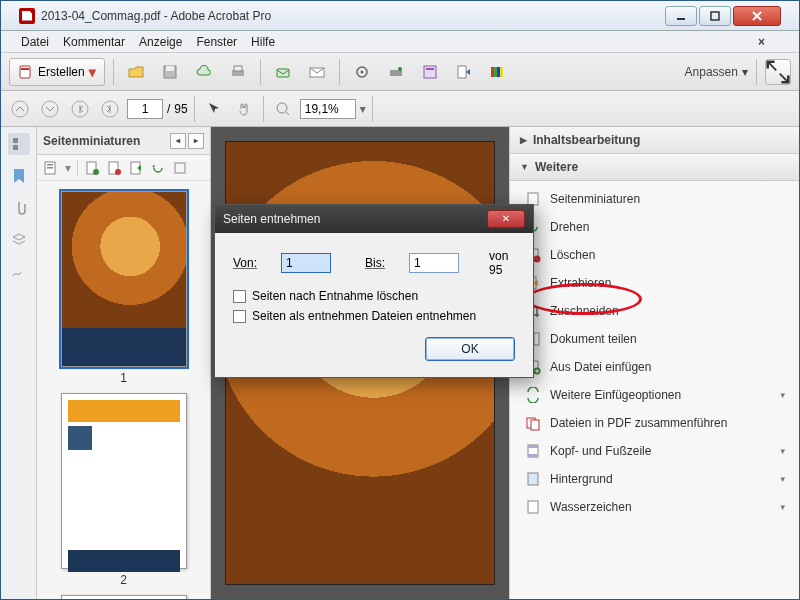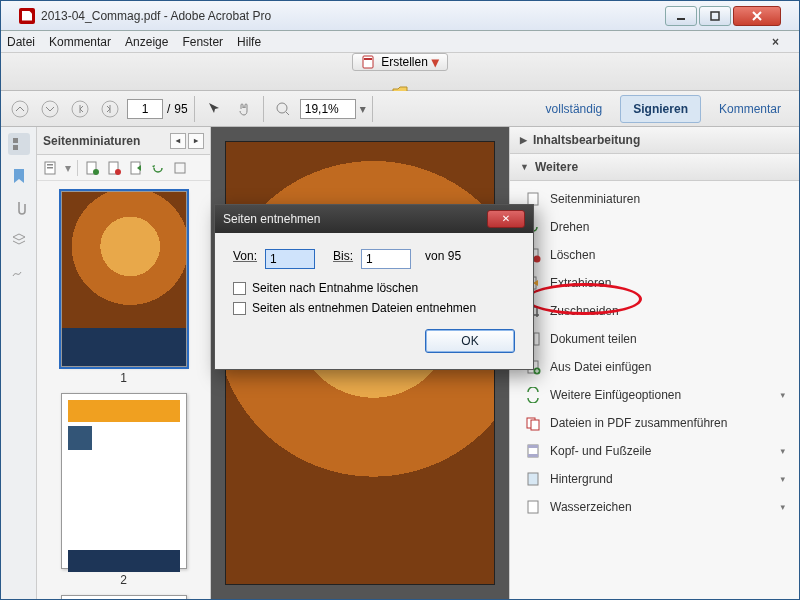--- a/index.html
+++ b/index.html
@@ -8,26 +8,26 @@
   
   .titlebar { height:30px; background:linear-gradient(#f3f6fb,#dfe7f3); display:flex; align-items:center; padding:0 18px; border-bottom:1px solid #9aa; }
   .titlebar .app-icon { width:16px; height:16px; background:#b30000; border-radius:2px; margin-right:6px; position:relative; }
   .titlebar .app-icon::after { content:""; position:absolute; left:3px; top:3px; width:10px; height:10px; background:#fff; clip-path:polygon(0 0,70% 0,100% 30%,100% 100%,0 100%); }
   .titlebar .title { flex:1; color:#333; }
   .tb-btn { width:32px; height:20px; margin-left:2px; border:1px solid #8aa; border-radius:3px; background:linear-gradient(#f8fafd,#d5e0ee); display:flex; align-items:center; justify-content:center; }
   .tb-btn.close { width:48px; background:linear-gradient(#e97c6f,#c9402f); border-color:#9b2c20; color:#fff; font-weight:bold; }
   .tb-btn svg { width:12px; height:12px; }
 
   
-  .menubar { height:22px; background:#eef0f3; display:flex; align-items:center; padding:0 6px; border-bottom:1px solid #ccc; }
+  .menubar { height:22px; background:#eef0f3; display:flex; align-items:center; padding:0 20px; border-bottom:1px solid #ccc; }
   .menubar span { margin-right:14px; color:#222; }
   .menubar .x { margin-left:auto; color:#444; font-weight:bold; cursor:pointer; }
 
   
-  .toolbar { height:38px; background:linear-gradient(#f0f0f0,#e3e3e3); display:flex; align-items:center; gap:6px; padding:0 8px; border-bottom:1px solid #bbb;flex-direction:column; }
+  .toolbar { height:38px; background:linear-gradient(#f0f0f0,#e3e3e3); display:flex; align-items:center; gap:6px; padding:0 8px; border-bottom:1px solid #bbb; }
   .tool { width:28px; height:28px; display:flex; align-items:center; justify-content:center; border-radius:3px; }
   .tool svg, .tool .glyph { width:18px; height:18px; }
   .sep { width:1px; height:26px; background:#bbb; margin:0 2px; }
   .create-btn { display:flex; align-items:center; padding:0 8px; height:28px; border:1px solid #b7b7b7; background:linear-gradient(#fdfdfd,#e6e6e6); border-radius:3px; gap:4px; }
   .create-btn .plus { color:#c43; font-weight:bold; font-size:14px; }
   .tool-right { margin-left:auto; display:flex; align-items:center; gap:6px; }
   .anp { display:flex; align-items:center; gap:4px; color:#444; }
   .expand { width:26px;height:26px;border:1px solid #b7b7b7;background:linear-gradient(#fdfdfd,#e6e6e6);border-radius:3px;display:flex;align-items:center;justify-content:center; }
 
   
@@ -75,21 +75,21 @@
   .pitem .pi { width:18px; height:18px; display:flex;align-items:center;justify-content:center; }
   .pitem .chev { margin-left:auto; color:#777; font-size:9px; }
   .circle-highlight { position:absolute; border:3px solid #e01020; border-radius:50%; width:116px; height:32px; pointer-events:none; }
 
   
   .dialog-back { position:absolute; inset:0; }
   .dialog { position:absolute; left:190px; top:204px; width:320px; background:#f0f0f0; border:1px solid #555; box-shadow:4px 6px 18px rgba(0,0,0,.4);margin-left:24px; }
   .dlg-title { height:28px; background:linear-gradient(#4a4a4a,#2e2e2e); color:#eee; display:flex; align-items:center; padding:0 8px; }
   .dlg-title .x { margin-left:auto; width:38px; height:18px; background:linear-gradient(#d66,#b33); border:1px solid #822; border-radius:3px; color:#fff; text-align:center; line-height:15px; font-size:10px; }
   .dlg-body { padding:16px 18px; }
-  .row { display:flex; gap:8px; margin-bottom:12px; }
+  .row { display:flex; align-items:center; gap:24px; margin-bottom:12px; }
   .row label { text-decoration:underline; text-decoration-color:#666; }
   .row input[type=text] { width:50px; height:20px; border:1px solid #7a9ac9; padding:1px 4px; }
   .row input.sel { background:#cfe3fb; border-color:#2a6bc0; }
   .chk { display:flex; align-items:center; gap:6px; margin-bottom:6px; }
   .chk .box { width:13px;height:13px;border:1px solid #777;background:#fff; }
   .dlg-btns { display:flex; gap:10px; justify-content:flex-end; margin-top:14px; }
   .dlg-btns button { width:90px; height:24px; border:1px solid #8aa3c7; border-radius:3px; background:linear-gradient(#fefefe,#e3ecf6); }
   .dlg-btns button.ok { border:1px solid #2a6bc0; box-shadow:0 0 0 1px #8fb8ea inset; color:#123; }
 
   svg { display:block; }
@@ -267,25 +267,20 @@
     <div class="nav-ico">
         <svg width="18" height="18">
           <circle cx="8" cy="8" r="5" fill="none" stroke="#888"></circle>
           <path d="M12 12l3 3" stroke="#888"></path>
         </svg>
       </div>
     <input class="zoom-input" value="19,1%" style="">
     <span style="color:#666">▾</span>
     <div class="sep"></div>
 
-    <div class="nav-right">
-      <div class="link-btn">vollständig</div>
-      <div class="link-btn active">Signieren</div>
-      <div class="link-btn">Kommentar</div>
-    </div>
   </div>
 
   <div class="body">
 
     <div class="rail">
       <div class="r active">
           <svg width="16" height="16">
             <rect x="2" y="2" width="5" height="5" fill="#888"></rect>
             <rect x="2" y="9" width="5" height="5" fill="#888"></rect>
           </svg>

